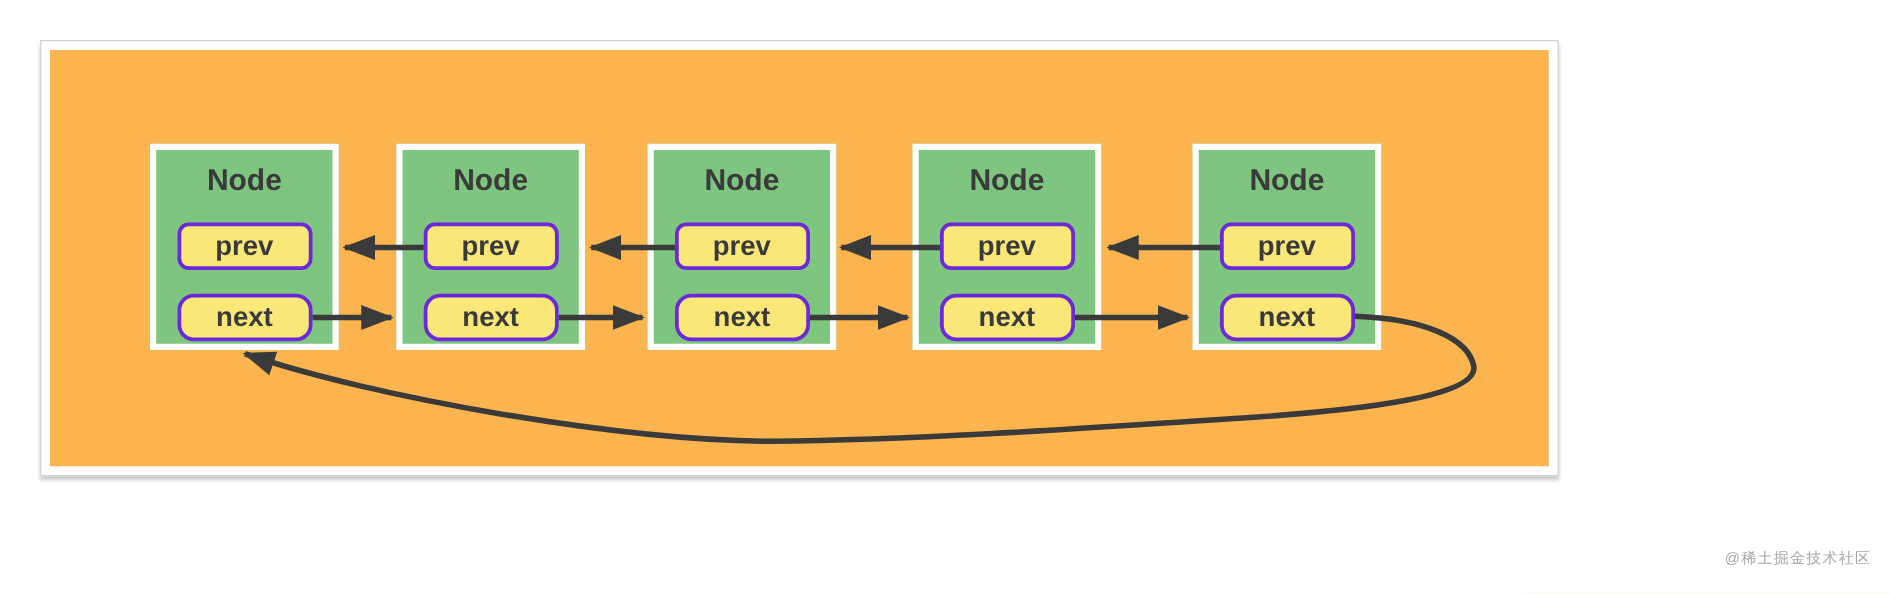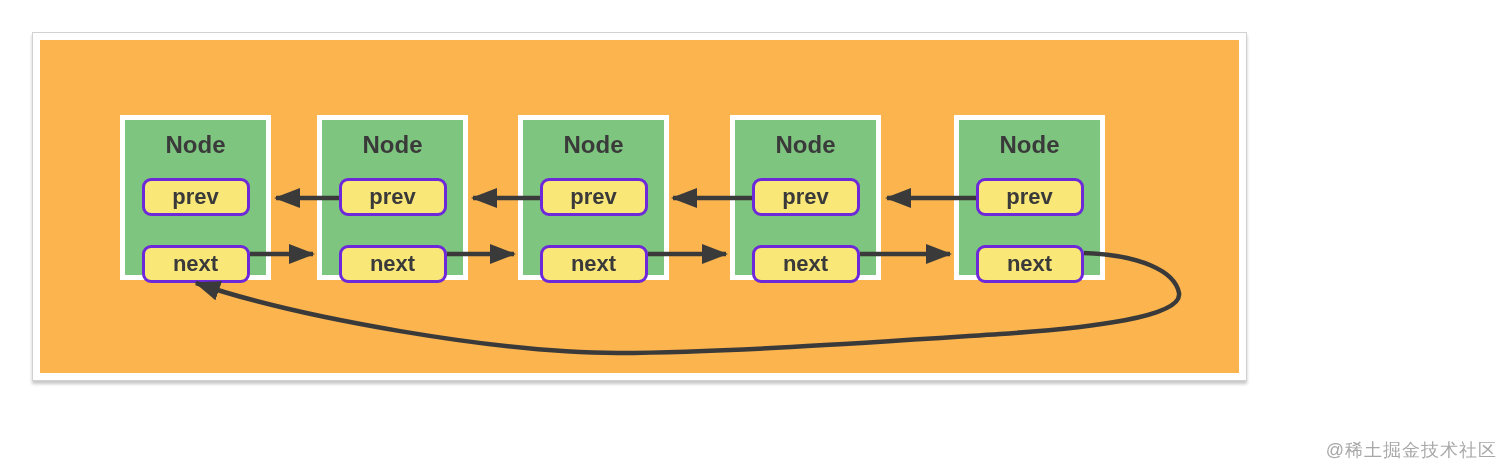--- a/index.html
+++ b/index.html
@@ -32,31 +32,31 @@
     text-align:center;font-size:24px;font-weight:bold;color:var(--ink);
   }
   .field{
     position:absolute;left:50%;transform:translateX(-50%);
     width:108px;height:38px;background:var(--field-yellow);
     border:3px solid #6d28d9;border-radius:9px;
     text-align:center;font-size:22px;font-weight:bold;color:var(--ink);
     line-height:31px;
   }
   .field.prev{top:58px;}
-  .field.next{top:125px;}
+  .field.next{top:115px;border-radius:13px;}
 
   .n1{left:120px;} .n2{left:317px;} .n3{left:518px;} .n4{left:730px;} .n5{left:954px;}
 
   svg.arrows{position:absolute;left:0;top:0;pointer-events:none;}
   svg.arrows line, svg.arrows path.link{stroke:var(--ink);stroke-width:4.5;fill:none;}
   svg.arrows marker path{fill:var(--ink);}
 
   .watermark{
     position:absolute;right:15px;top:438px;
-    font-size:18px;letter-spacing:1px;color:var(--watermark);
+    font-size:12px;letter-spacing:1px;color:var(--watermark);
     text-shadow:0 1px 0 #ffffff;
   }
 </style>
 </head>
 <body>
 
 <div class="stage">
 
   <div class="panel">
     <div class="panel-inner"></div>

